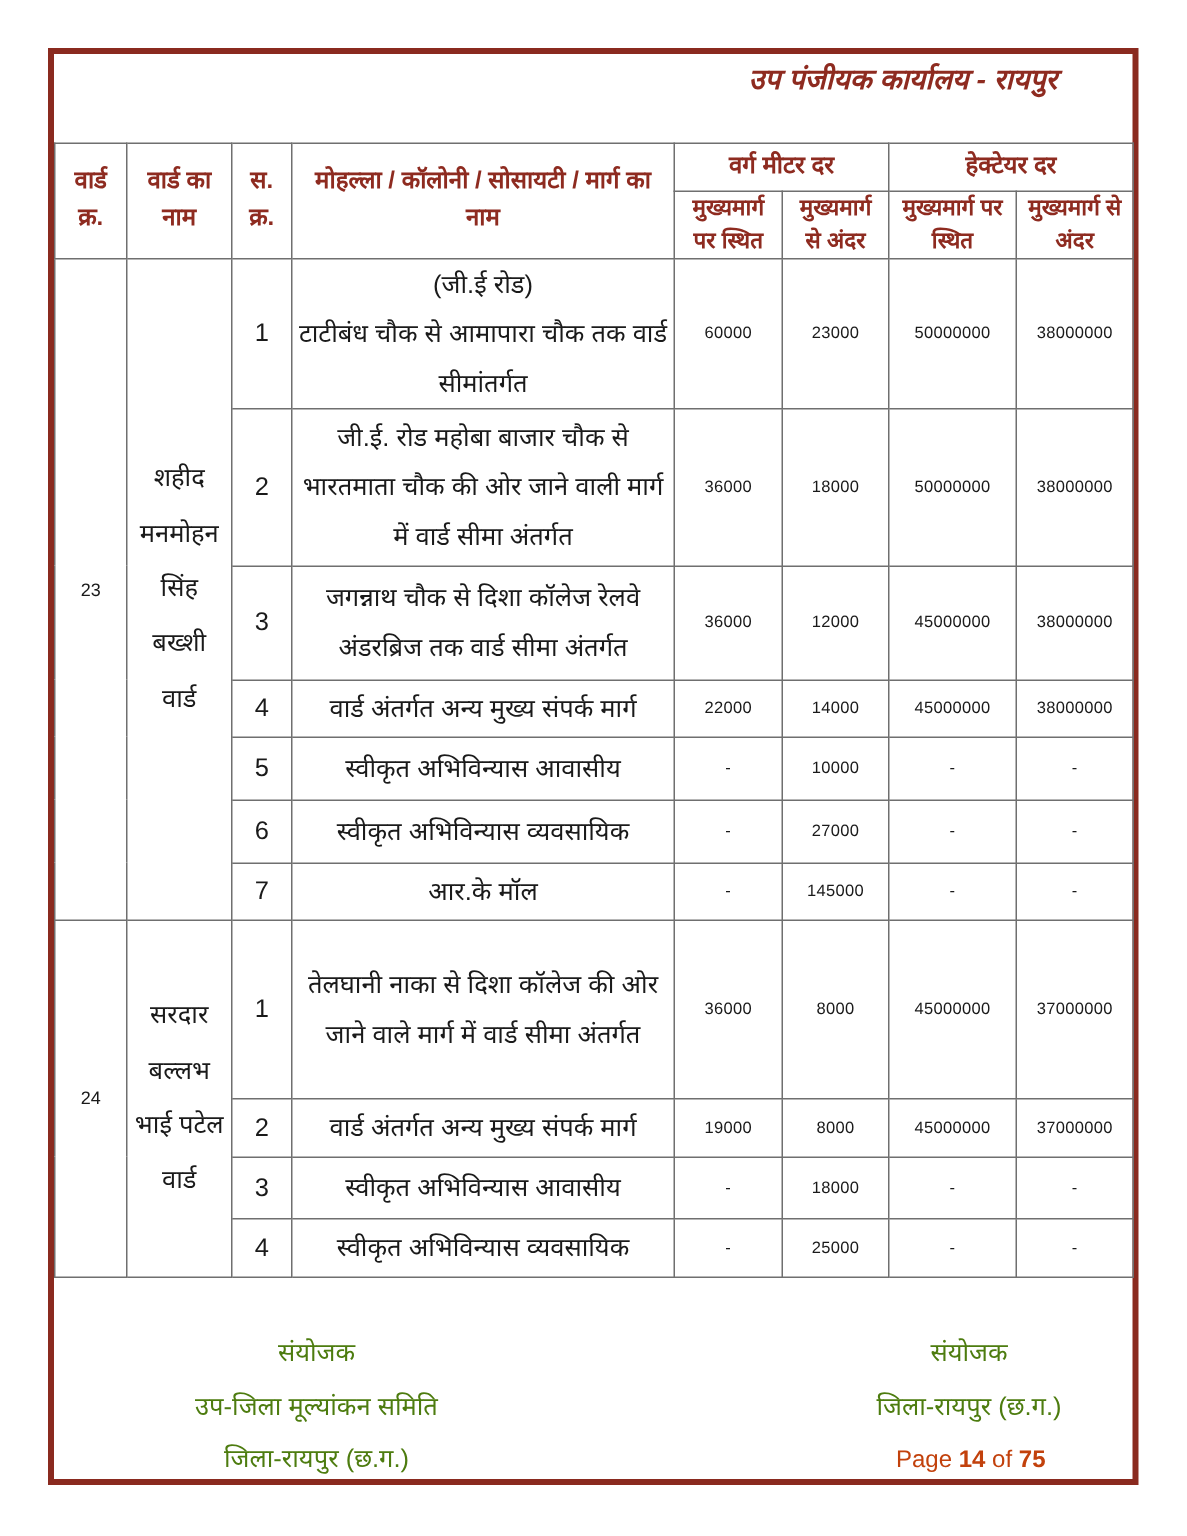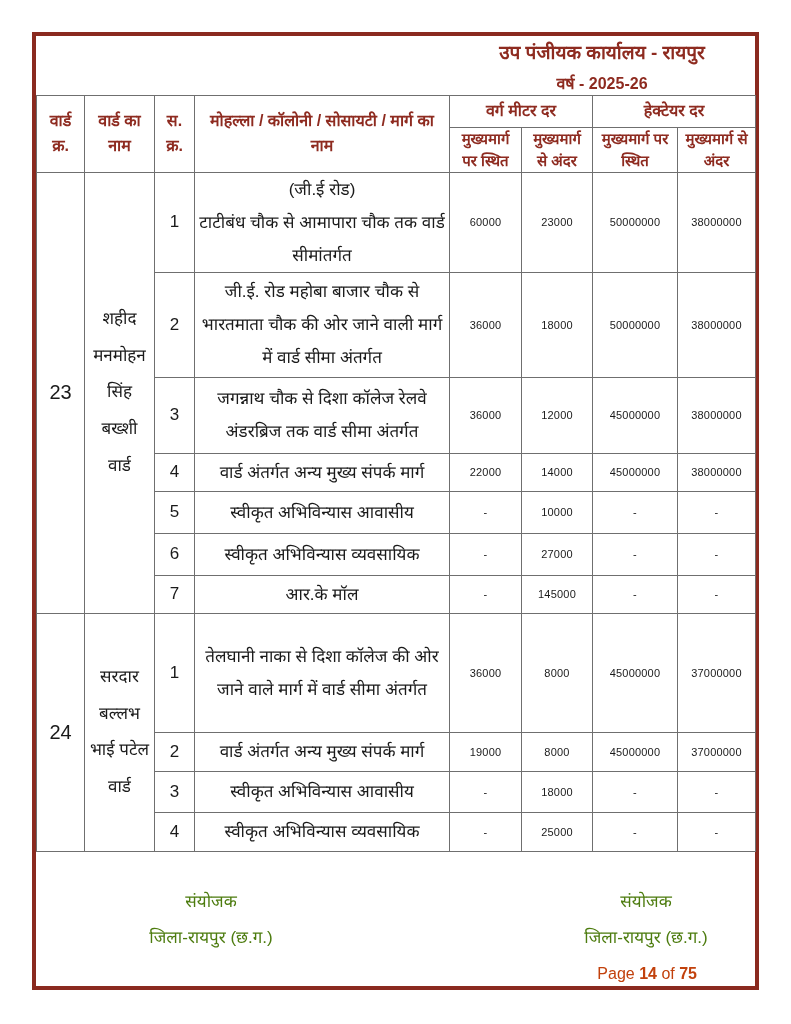--- a/index.html
+++ b/index.html
@@ -6,58 +6,57 @@
   body {
     width:791px; height:1024px; background:#ffffff; position:relative;
     font-family:"Liberation Sans","DejaVu Sans",sans-serif; color:#1a1a1a;
   }
   .page {
     position:absolute; left:32px; top:32px; width:719px; height:950px;
     border:4px solid #8a2a1f; background:#fff;
   }
   
   .doc-title { position:absolute; top:3px; right:33px; width:240px; text-align:center; color:#8e2b20; }
-  .doc-title .l1 { font-size:19px; font-weight:bold; white-space:nowrap; }
+  .doc-title .l1 { font-size:19px; font-weight:bold; white-space:nowrap;font-style:italic; }
   .doc-title .l2 { font-size:16px; font-weight:bold; margin-top:7px; }
   
   table.rates {
     position:absolute; left:0; top:59px; width:719px;
     border-collapse:collapse; table-layout:fixed;padding-left:16px;
   }
   table.rates th, table.rates td {
     border:1px solid #6f6f6f; text-align:center; vertical-align:middle;
     padding:0 4px; overflow:hidden;
   }
   table.rates th {
     color:#8e2b20; font-weight:bold; font-size:16px; line-height:1.55;
   }
   tr.tier1 { height:32px; }
   tr.tier2 { height:43px; }
   tr.tier2 th { font-size:15px; line-height:1.45; }
-  td.ward-no   { font-size:20px; }
+  td.ward-no   { font-size:12px; }
   td.ward-name { font-size:17px; line-height:2.15; padding:0 5px; }
   td.serial    { font-size:17px; }
   td.locality  { font-size:17px; line-height:1.95; white-space:pre-line; padding:2px 10px; }
   td.rate      { font-size:11px; letter-spacing:0.2px; }
   
   .footer-area { position:absolute; left:0; top:802px; width:719px; height:148px; }
   .sign-block { position:absolute; top:46px; text-align:center; font-size:17px; line-height:2.1; color:#4d7c0f; }
   .sign-left  { left:55px;  width:240px; }
   .sign-right { left:475px; width:270px; }
   .page-num { position:absolute; right:58px; bottom:3px; font-size:16px; color:#c2410c; }
   .page-num b { font-weight:bold; }
 </style>
 </head>
 <body>
 
 <div class="page">
 
   <div class="doc-title">
     <div class="l1">उप पंजीयक कार्यालय - रायपुर</div>
-    <div class="l2">वर्ष - 2025-26</div>
   </div>
 
   <table class="rates">
     <colgroup>
       <col style="width:48px">
         <col style="width:70px">
         <col style="width:40px">
         <col style="width:255px">
       <col style="width:72px">
         <col style="width:71px">
@@ -173,20 +172,21 @@
           <td class="rate">25000</td>
           <td class="rate">-</td>
           <td class="rate">-</td>
         </tr>
       </tbody>
   </table>
 
   <div class="footer-area">
     <div class="sign-block sign-left">
       <div>संयोजक</div>
+      <div>उप-जिला मूल्यांकन समिति</div>
       <div>जिला-रायपुर (छ.ग.)</div>
     </div>
     <div class="sign-block sign-right">
       <div>संयोजक</div>
       <div>जिला-रायपुर (छ.ग.)</div>
     </div>
     <div class="page-num">
       <span>Page</span>
       <b>14</b>
       <span>of</span>

